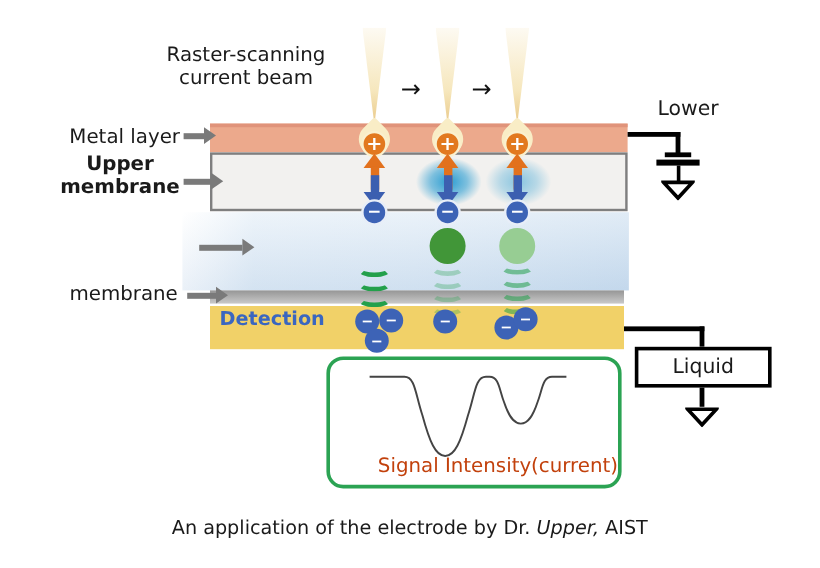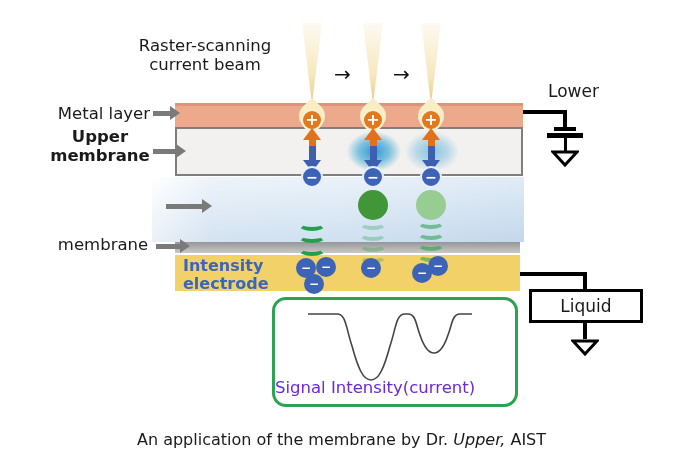--- a/index.html
+++ b/index.html
@@ -54,41 +54,40 @@
   .gshaft{height:5px;background:#7A7A7A;}
   .ghead{width:0;height:0;border-top:7px solid transparent;border-bottom:7px solid transparent;border-left:10px solid #7A7A7A;}
 
   
   .wire{background:#000;}
   .bbar{background:#000;}
   .box{border:3px solid #000;background:#fff;box-sizing:border-box;display:flex;align-items:center;justify-content:center;font-size:17px;}
 
   
   .sigbox{left:272px;top:297px;width:246px;height:110px;border:3px solid #2BA353;border-radius:14px;background:#fff;box-sizing:border-box;}
-  .siglbl{position:absolute;left:0;right:0;bottom:7px;text-align:left;font-size:16.5px;color:#6d28d9;}
+  .siglbl{position:absolute;left:0;right:0;bottom:7px;text-align:right;font-size:16.5px;color:#c2410c;}
 
   .caption{left:0;top:430px;width:683px;text-align:center;font-size:16px;color:#1a1a1a;}
   .caption i{font-style:italic;}
 </style>
 </head>
 <body>
 
 <div id="stage">
 
   <div class="abs liquid"></div>
   <div class="abs metal"></div>
   <div class="abs membrane">
     <div class="glow strong" style="left:159px;"></div>
     <div class="glow light" style="left:217px;"></div>
   </div>
   <div class="abs lowermem"></div>
   <div class="abs electrode"></div>
   <div class="abs det-lbl">
-    <div>Intensity</div>
-    <div>electrode</div>
+    <div>Detection</div>
   </div>
 
   <div class="abs cone" style="left:302px;"></div>
   <div class="abs cone" style="left:363px;"></div>
   <div class="abs cone" style="left:421px;"></div>
   <div class="abs drop" style="left:299px;"></div>
   <div class="abs drop" style="left:360px;"></div>
   <div class="abs drop" style="left:418px;"></div>
   <div class="abs pluscirc" style="left:301px;">
       <span>+</span>
@@ -205,15 +204,15 @@
     <path d="M2,2 H26 L14,15 Z" fill="#fff" stroke="#000" stroke-width="3"></path>
   </svg>
 
   <div class="abs sigbox">
     <svg width="240" height="90" style="position:absolute;left:0;top:0;">
       <path d="M33,14 L62,14 C71,14 71,28 77,46 C83,68 88,80 96,80 C104,80 109,68 115,46 C121,28 121,14 130,14 L133,14 C141,14 141,25 145,35 C149,47 153,53 159,53 C165,53 169,47 173,35 C177,25 177,14 185,14 L197,14" fill="none" stroke="#444" stroke-width="1.6"></path>
     </svg>
     <div class="siglbl">Signal Intensity(current)</div>
   </div>
 
-  <div class="abs caption"><span>An application of the membrane by Dr. </span><i>Upper,</i><span> AIST</span></div>
+  <div class="abs caption"><span>An application of the electrode by Dr. </span><i>Upper,</i><span> AIST</span></div>
 
 </div>
 
 </body></html>

